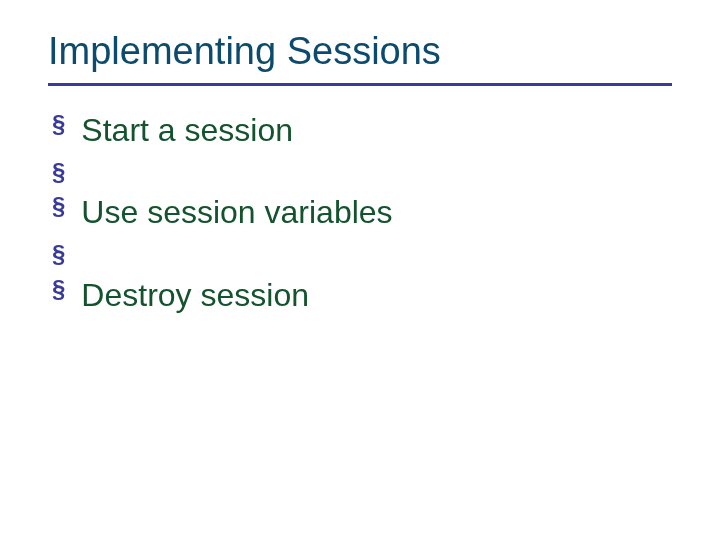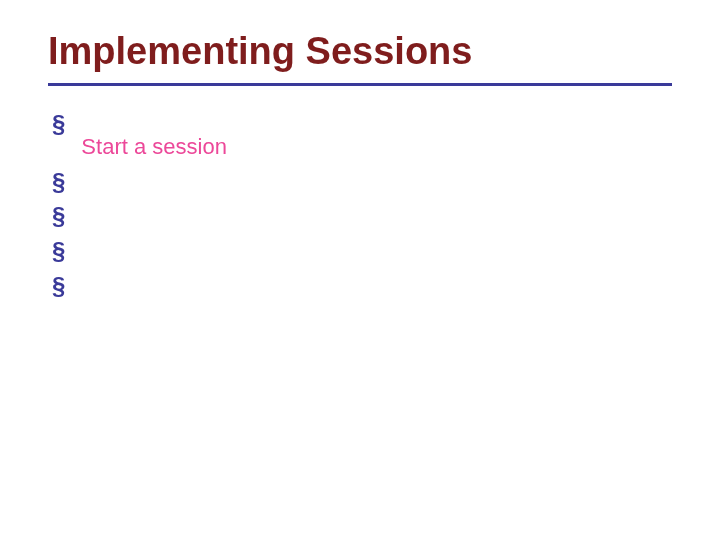--- a/index.html
+++ b/index.html
@@ -8,23 +8,23 @@
       box-sizing: border-box;
     }
     body {
       width: 720px;
       height: 540px;
       background: #ffffff;
       font-family: Arial, Helvetica, sans-serif;
       padding: 30px 48px;
     }
     .title {
-      color: #7f1d1d;
+      color: #0c4a6e;
       font-size: 38px;
-      font-weight: bold;
+      font-weight: normal;
       margin-bottom: 10px;
     }
     .title-underline {
       border-bottom: 3px solid #3a3a99;
       margin-bottom: 24px;
     }
     .bullet-list {
       list-style: none;
       padding-left: 4px;
     }
@@ -34,42 +34,43 @@
       margin-bottom: 6px;
     }
     .bullet-marker {
       color: #3a3a99;
       font-size: 24px;
       font-weight: bold;
       margin-right: 16px;
       line-height: 1.2;
     }
     .bullet-text {
-      color: #ec4899;
-      font-size: 22px;
+      color: #14532d;
+      font-size: 32px;
       line-height: 1.3;
-      margin-top: 23px;
     }
   </style>
 </head>
 <body>
 
 <h1 class="title">Implementing Sessions</h1>
 <div class="title-underline"></div>
 
 <ul class="bullet-list">
   <li class="bullet-item">
     <span class="bullet-marker">§</span>
     <span class="bullet-text">Start a session</span>
   </li>
   <li class="bullet-item">
     <span class="bullet-marker">§</span>
   </li>
   <li class="bullet-item">
     <span class="bullet-marker">§</span>
+    <span class="bullet-text">Use session variables</span>
   </li>
   <li class="bullet-item">
     <span class="bullet-marker">§</span>
   </li>
   <li class="bullet-item">
     <span class="bullet-marker">§</span>
+    <span class="bullet-text">Destroy session</span>
   </li>
 </ul>
 
 </body></html>

